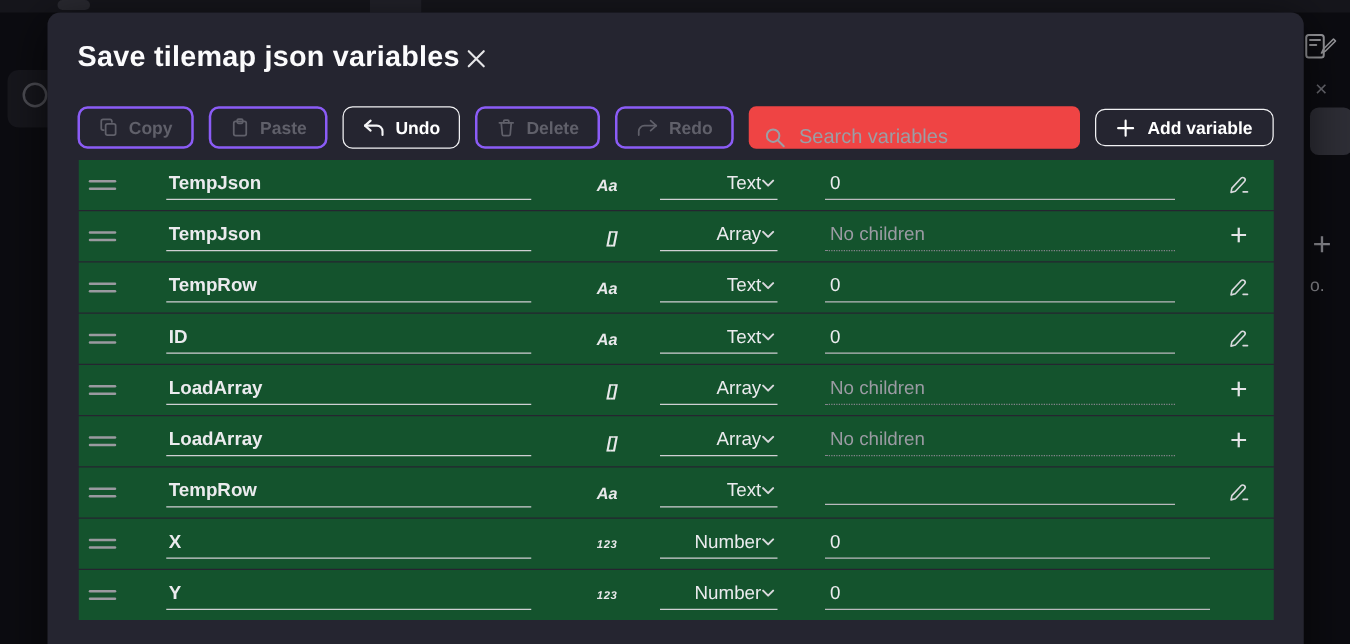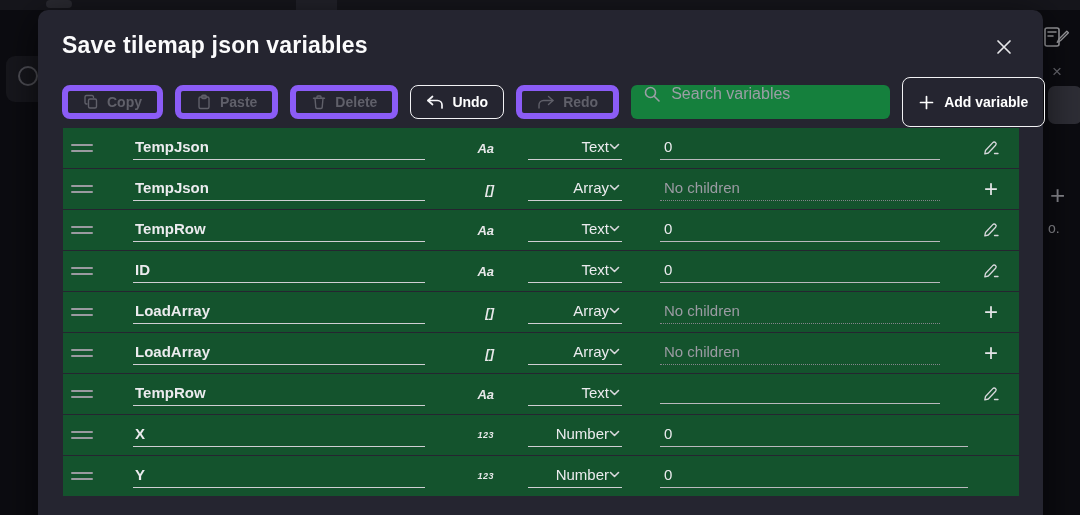--- a/index.html
+++ b/index.html
@@ -21,40 +21,40 @@
   .bg-right-icon1 { position:absolute; left:1042px; top:24px; }
   .bg-right-close { position:absolute; left:1052px; top:62px; color:#6a6a71; font-size:17px; }
   .bg-right-card { position:absolute; left:1048px; top:86px; width:34px; height:38px;
                    background:#2e2e36; border-radius:7px; }
   .bg-right-plus { position:absolute; left:1050px; top:180px; color:#8a8a90; font-size:26px; font-weight:300; }
   .bg-right-text { position:absolute; left:1048px; top:220px; color:#8a8a90; font-size:14px; }
 
   
   .modal { position:absolute; left:38px; top:10px; width:1005px; height:540px;
            background:#252530; border-radius:10px; box-shadow:0 8px 40px rgba(0,0,0,.65); }
-  .modal-header { display:flex; justify-content:space-between; align-items:flex-start;
+  .modal-header { display:flex; align-items:flex-start;
                   padding:22px 26px 0 24px; }
   .modal-title { color:#fbfbfc; font-size:23px; font-weight:bold; letter-spacing:.2px; }
   .close-btn { background:none; border:none; cursor:pointer; padding:2px; margin-top:2px; }
 
   
   .toolbar { display:flex; align-items:center; gap:12px; margin:22px 24px 0 24px; height:34px; }
   .tb-btn { display:flex; align-items:center; gap:8px; height:34px; padding:0 15px;
-            border:6px solid #8b5cf6; border-radius:8px; background:transparent;
+            border:2px solid #8b5cf6; border-radius:8px; background:transparent;
             color:#60606a; font-size:14px; font-weight:bold; cursor:default; }
   .tb-btn.enabled { border:1.5px solid #f2f2f4; color:#ffffff; cursor:pointer; }
   .tb-icon { stroke:#60606a; fill:none; stroke-width:1.4; stroke-linecap:round; stroke-linejoin:round; }
   .enabled .tb-icon { stroke:#f5f5f7; stroke-width:1.7; }
-  .search-box { flex:1; display:flex; align-items:flex-start; gap:10px; height:34px;
-                background:#15803d; border-radius:6px; padding:0 12px; }
+  .search-box { flex:1; display:flex; align-items:flex-end; gap:10px; height:34px;
+                background:#ef4444; border-radius:6px; padding:0 12px; }
   .search-box svg { flex:none; stroke:#9b9ea5; fill:none; stroke-width:1.6; stroke-linecap:round; }
   .search-box input { flex:1; background:transparent; border:none; outline:none;
                       color:#e8e8ea; font-size:16px; font-family:"Liberation Sans", sans-serif; }
   .search-box input::placeholder { color:#9b9ea5; }
-  .add-btn { display:flex; align-items:center; gap:10px; height:50px; padding:0 16px;
+  .add-btn { display:flex; align-items:center; gap:10px; height:30px; padding:0 16px;
              border:1.5px solid #f2f2f4; border-radius:8px; background:transparent;
              color:#ffffff; font-size:14px; font-weight:bold; cursor:pointer; white-space:nowrap; }
 
   
   .rows { margin:9px 24px 0 25px; }
   .vrow { display:flex; align-items:center; height:40px; margin-bottom:1px;
           background:#14532d; padding:0 12px 0 8px;gap:29px; }
   .drag { width:22px; display:flex; flex-direction:column; gap:4px; cursor:grab; flex:none; }
   .drag i { display:block; height:2px; background:#9a9aa0; border-radius:1px; }
   .vname { width:292px; margin-left:11px; flex:none; color:#ebebee; font-size:15px; font-weight:bold;
@@ -125,35 +125,35 @@
         </svg>
       <span>Copy</span>
     </button>
     <button class="tb-btn">
       <svg class="tb-icon" width="16" height="16" viewBox="0 0 16 16">
           <rect x="3" y="3" width="10" height="11.5" rx="1.5"></rect>
           <rect x="5.8" y="1.2" width="4.4" height="3.4" rx="1"></rect>
         </svg>
       <span>Paste</span>
     </button>
+    <button class="tb-btn enabled">
+      <svg class="tb-icon" width="18" height="15" viewBox="0 0 18 15">
+          <path d="M6.5 1.5 L2 5.5 L6.5 9.5"></path>
+          <path d="M2 5.5 H11.5 A4.5 4.5 0 0 1 16 10 V13"></path>
+        </svg>
+      <span>Undo</span>
+    </button>
     <button class="tb-btn">
       <svg class="tb-icon" width="16" height="16" viewBox="0 0 16 16">
           <path d="M2.5 4.2 h11"></path>
           <path d="M6 4.2 V2.8 a0.8 0.8 0 0 1 .8 -.8 h2.4 a0.8 0.8 0 0 1 .8 .8 V4.2"></path>
           <path d="M4 4.2 l.8 9.2 a1.2 1.2 0 0 0 1.2 1.1 h4 a1.2 1.2 0 0 0 1.2 -1.1 l.8 -9.2"></path>
         </svg>
       <span>Delete</span>
     </button>
-    <button class="tb-btn enabled">
-      <svg class="tb-icon" width="18" height="15" viewBox="0 0 18 15">
-          <path d="M6.5 1.5 L2 5.5 L6.5 9.5"></path>
-          <path d="M2 5.5 H11.5 A4.5 4.5 0 0 1 16 10 V13"></path>
-        </svg>
-      <span>Undo</span>
-    </button>
     <button class="tb-btn">
       <svg class="tb-icon" width="18" height="15" viewBox="0 0 18 15">
           <path d="M11.5 1.5 L16 5.5 L11.5 9.5"></path>
           <path d="M16 5.5 H6.5 A4.5 4.5 0 0 0 2 10 V13"></path>
         </svg>
       <span>Redo</span>
     </button>
     <div class="search-box">
       <svg width="18" height="18" viewBox="0 0 18 18">
           <circle cx="7.5" cy="7.5" r="5"></circle>

